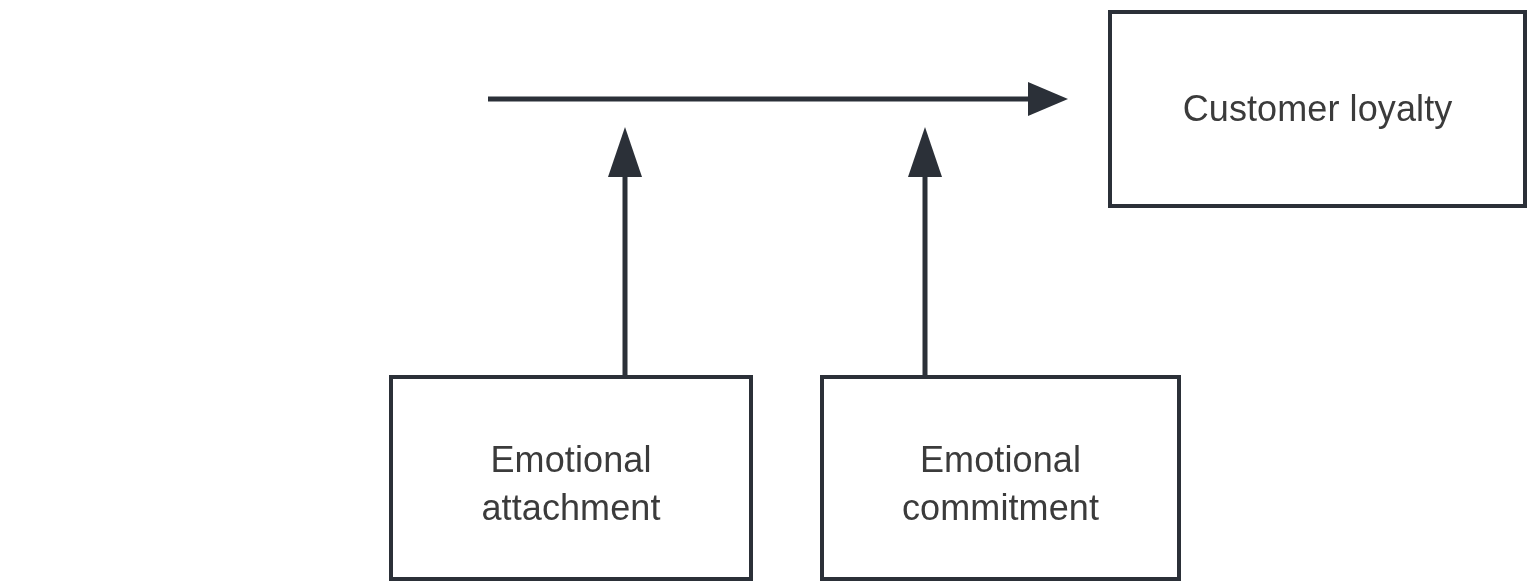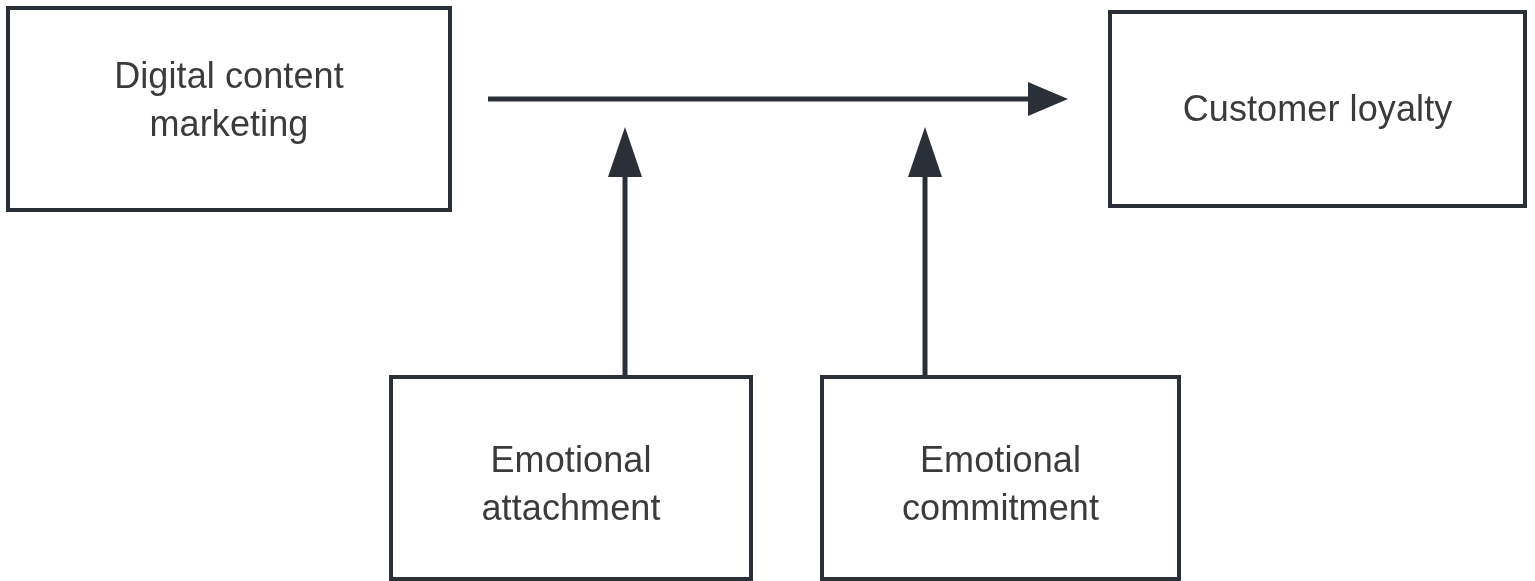--- a/index.html
+++ b/index.html
@@ -69,24 +69,20 @@
       <line x1="625" y1="376" x2="625" y2="170" stroke="#2b3038" stroke-width="5"></line>
       <polygon points="625,127 642,177 608,177" fill="#2b3038"></polygon>
     </g>
 
     <g>
       <line x1="925" y1="376" x2="925" y2="170" stroke="#2b3038" stroke-width="5"></line>
       <polygon points="925,127 942,177 908,177" fill="#2b3038"></polygon>
     </g>
   </svg>
 
-  <div id="box-dcm" class="node-box">
-    <span class="node-label">Digital content
-marketing</span>
-  </div>
 
   <div id="box-loyalty" class="node-box">
     <span class="node-label">Customer loyalty</span>
   </div>
 
   <div id="box-attach" class="node-box">
     <span class="node-label">Emotional
 attachment</span>
   </div>
 

